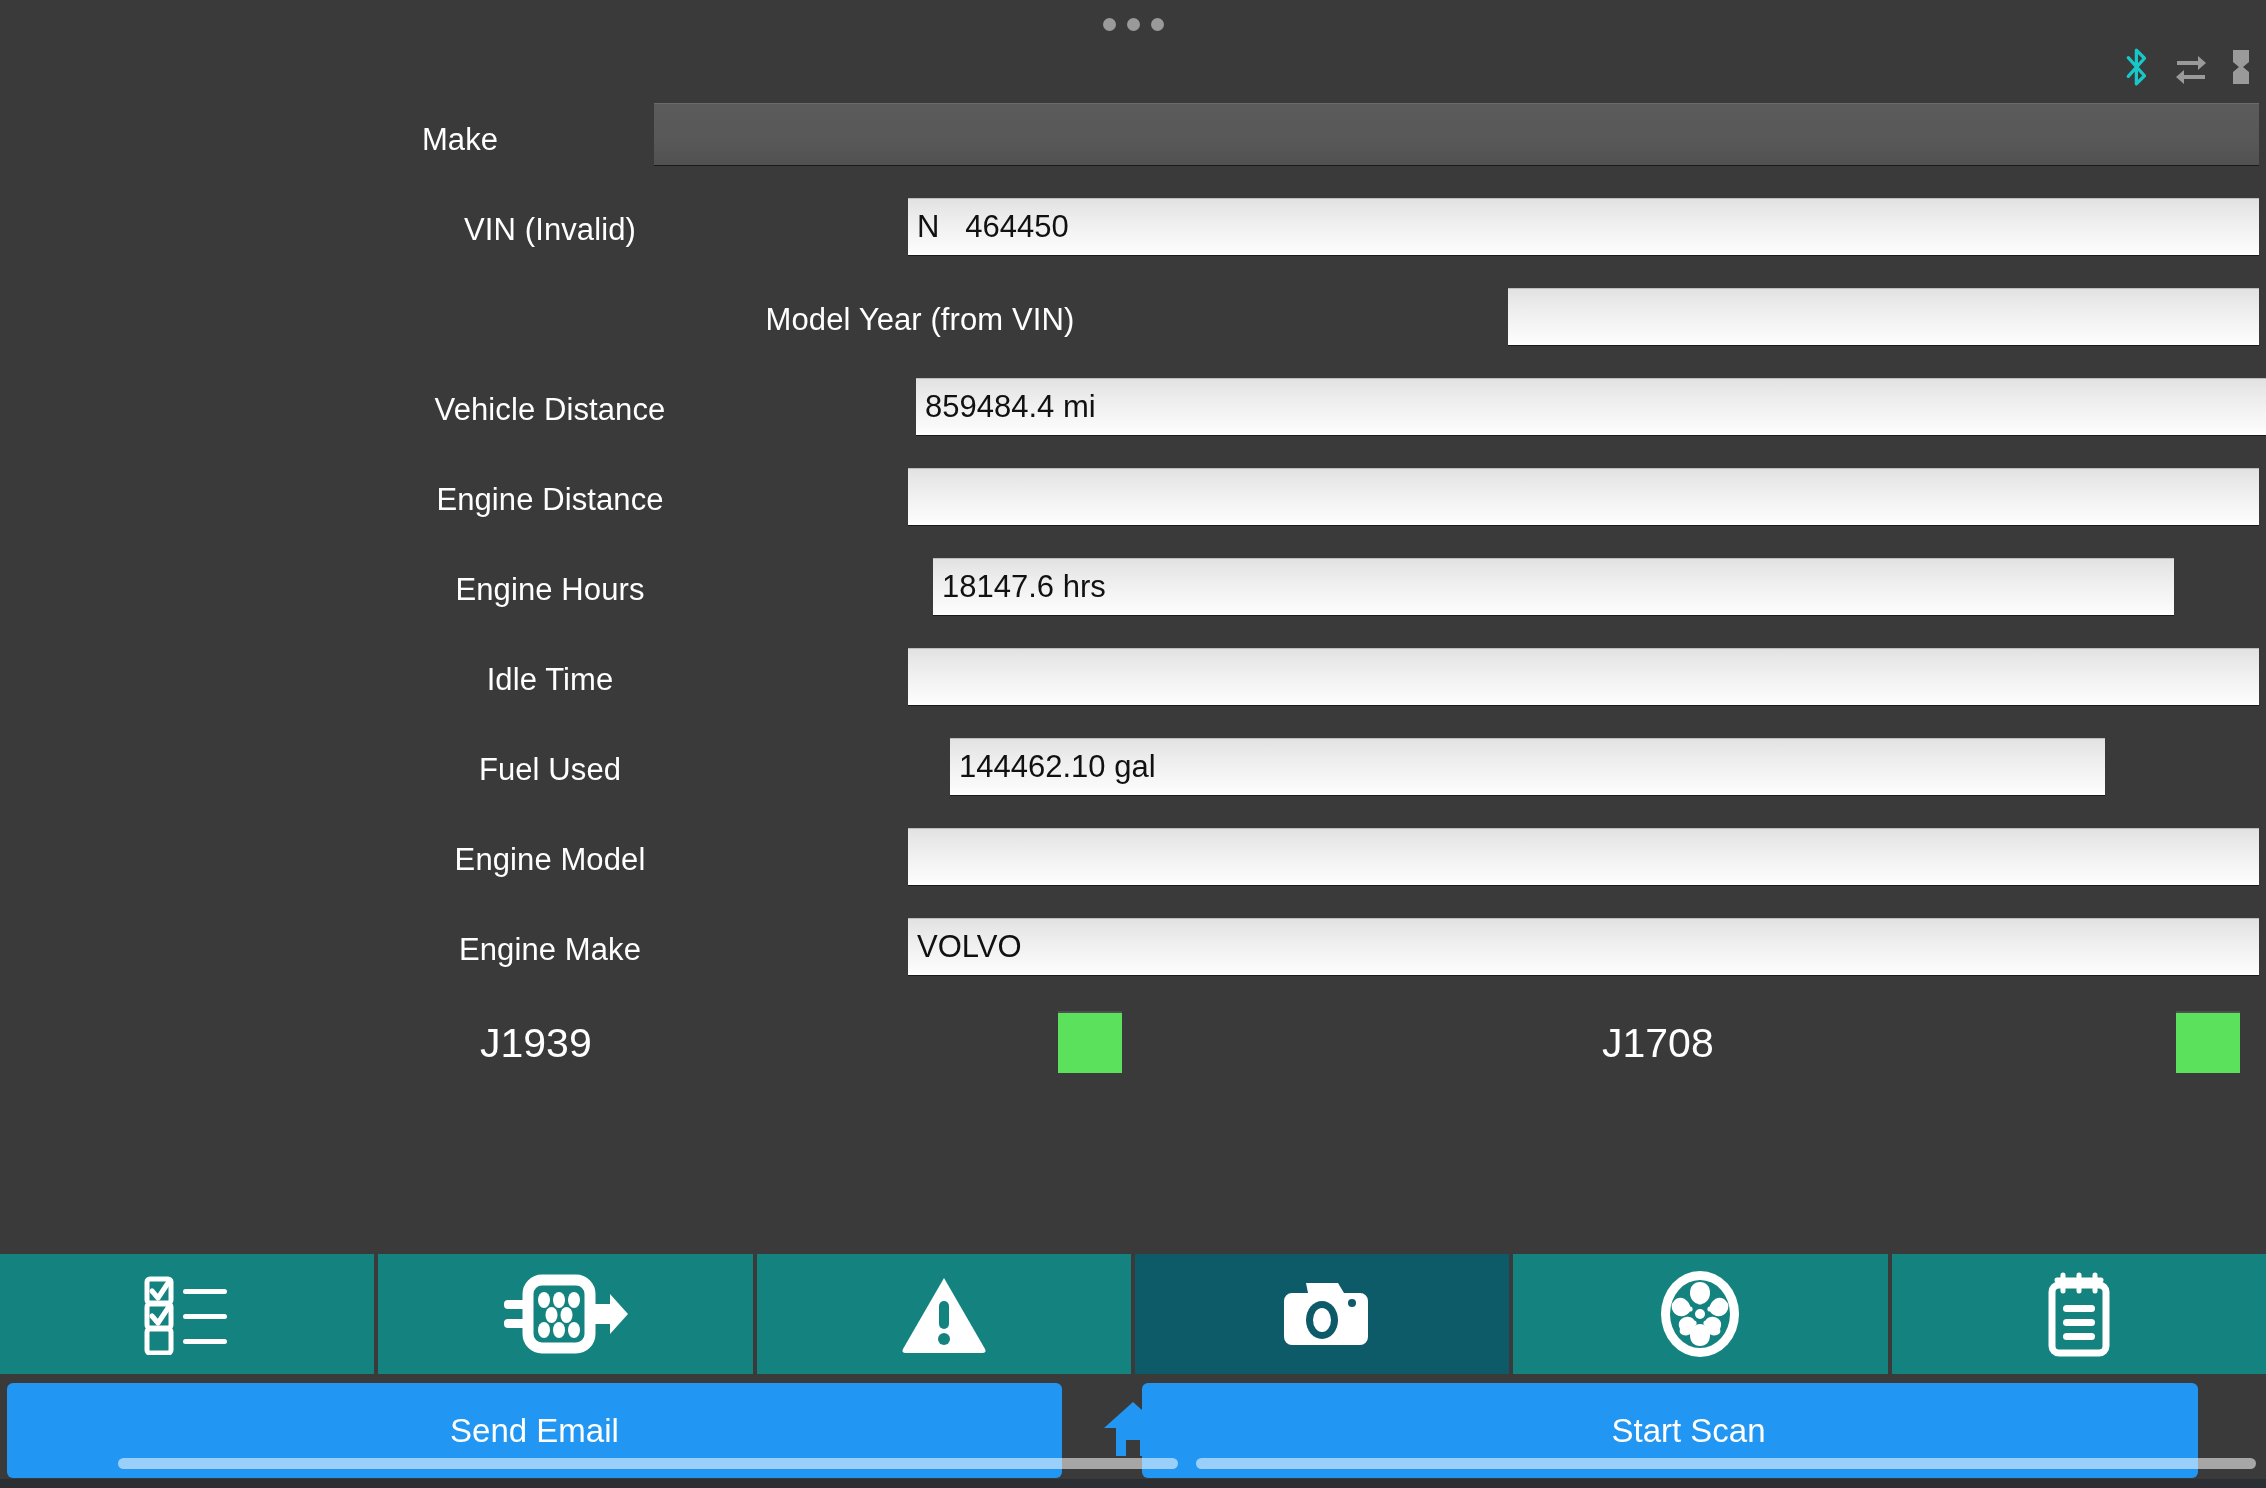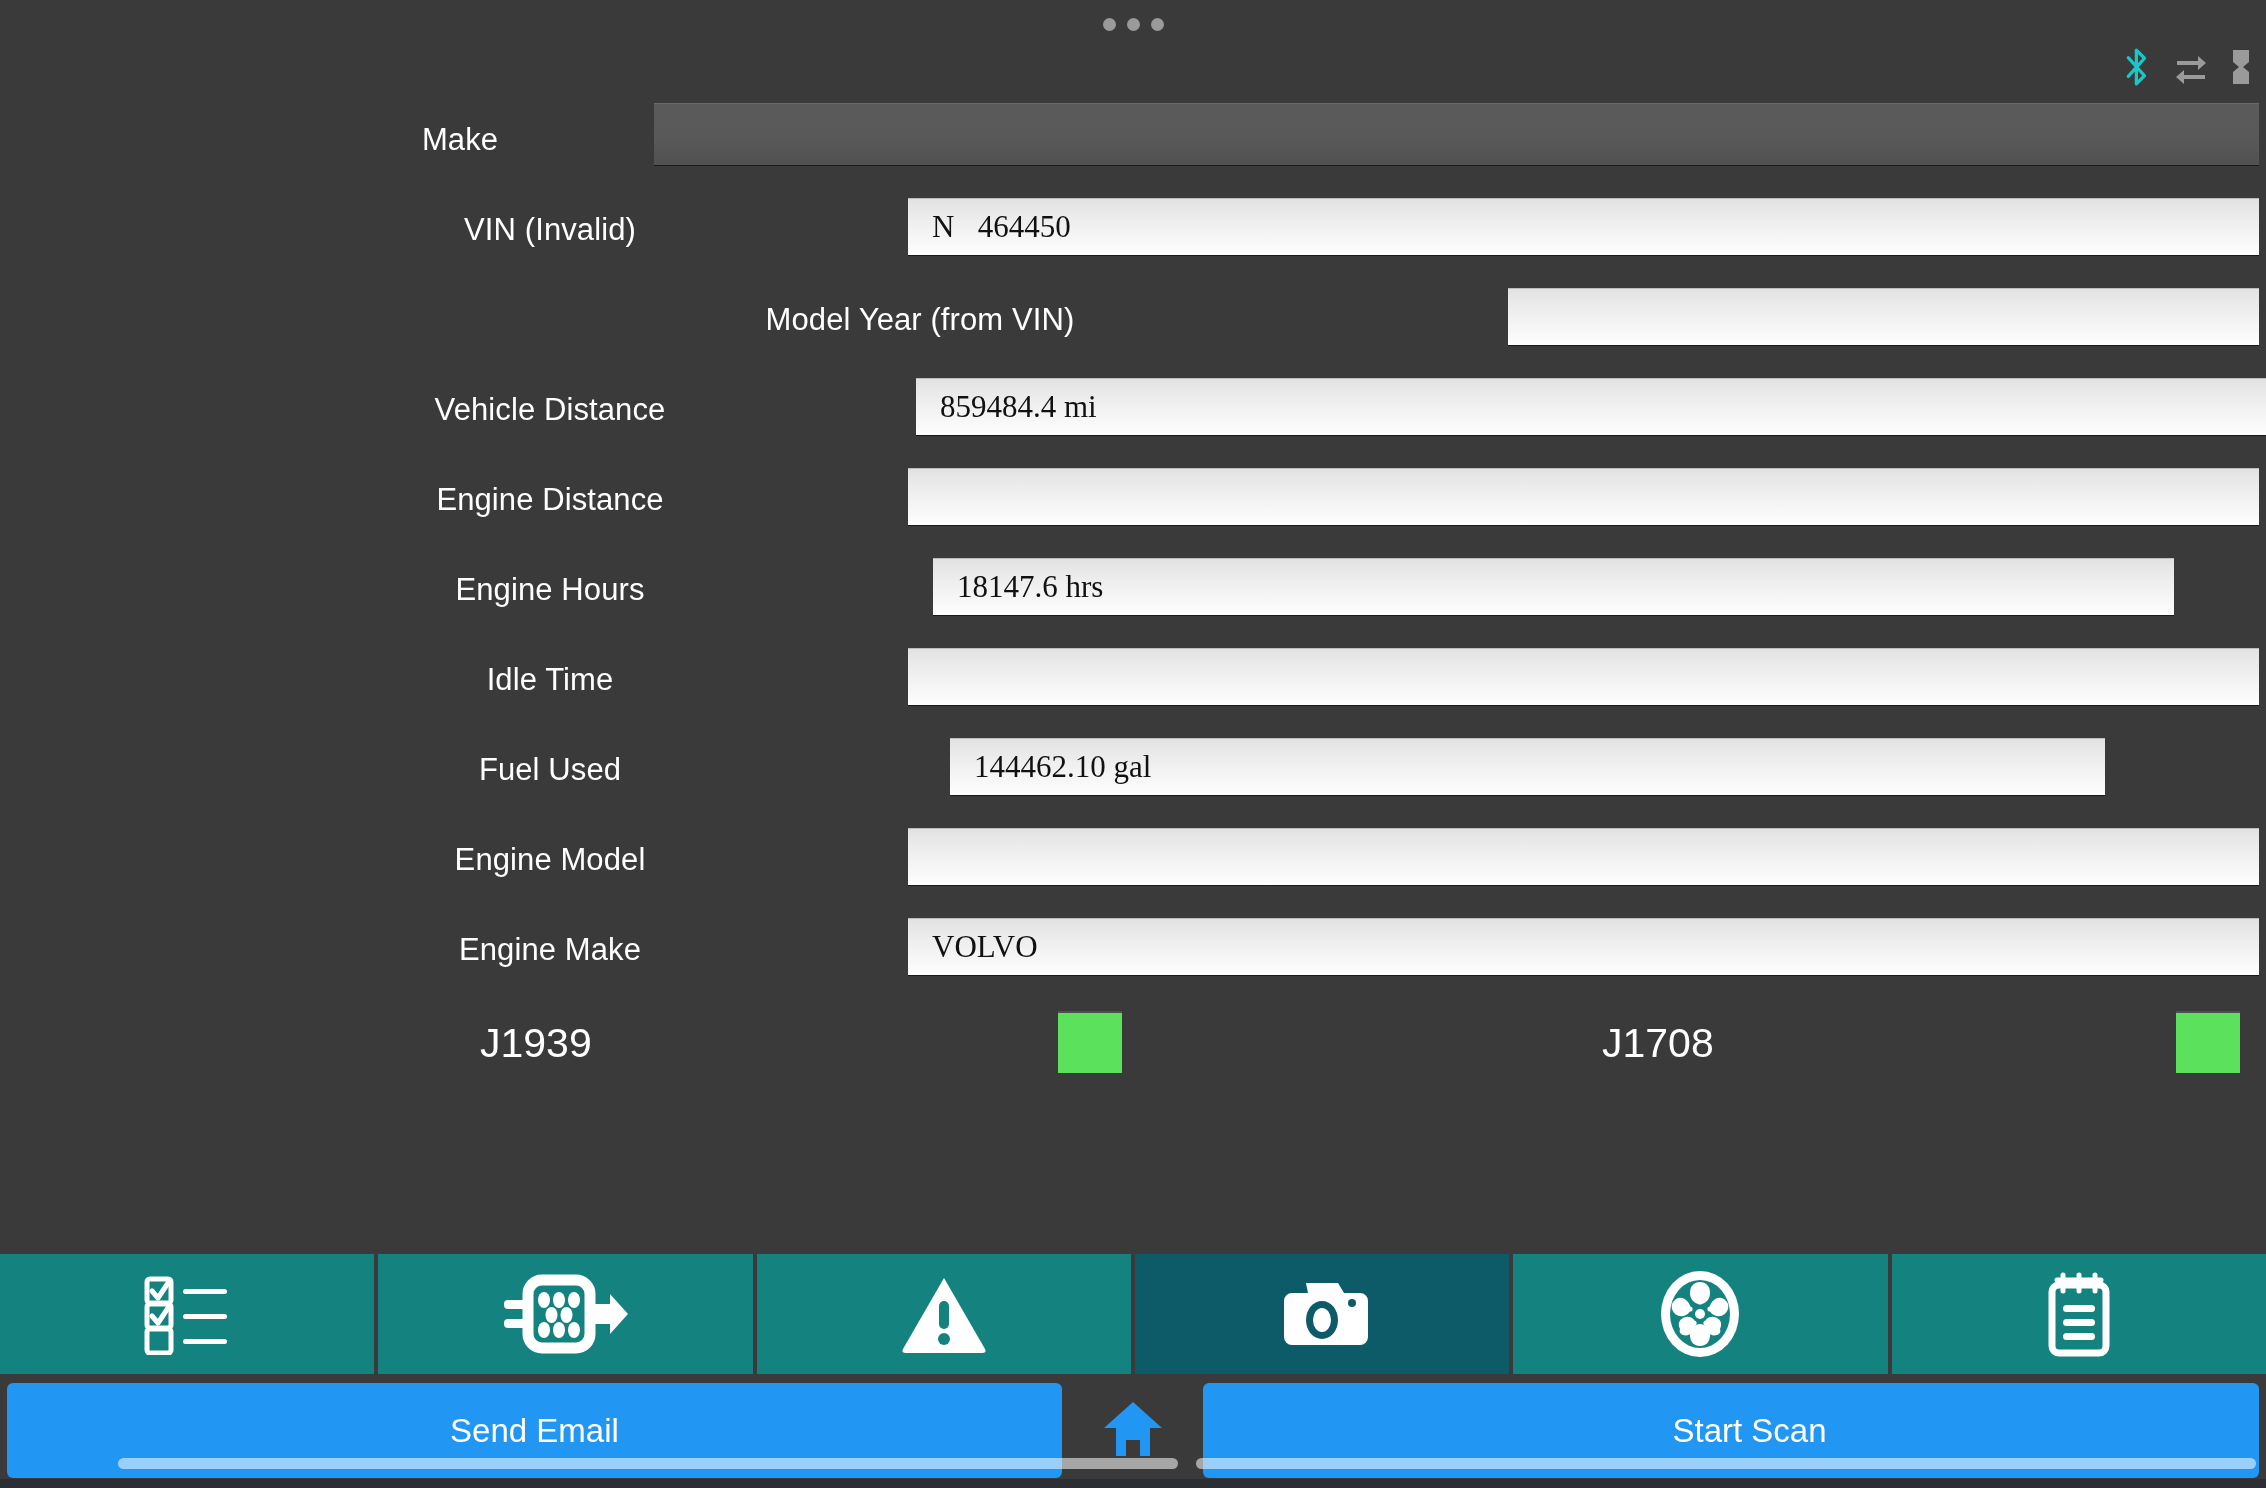--- a/index.html
+++ b/index.html
@@ -34,24 +34,23 @@
     color:#ffffff; font-size:31px; letter-spacing:.1px;
     white-space:nowrap;
   }
   .fld{
     position:absolute; top:13px; height:57px;
     background:linear-gradient(180deg,#e2e2e2 0%,#ededed 35%,#fbfbfb 90%,#ffffff 100%);
     border-top:1px solid #bdbdbd;
     box-shadow:0 1px 0 rgba(0,0,0,.55);
     display:flex; align-items:center;
     color:#111; font-size:31px;
-    padding-left:24px;
+    padding-left:9px;
     white-space:pre;
     overflow:hidden;
-    font-family:Liberation Serif, serif;
   }
   .fld.disabled{
     background:linear-gradient(180deg,#5b5b5b 0%,#585858 60%,#515151 100%);
     border-top:1px solid #6a6a6a;
     color:#ddd;
     height:62px; top:8px;
   }
 
   
   .protorow{ position:relative; height:96px; }
@@ -82,21 +81,21 @@
     position:absolute; left:0; top:1378px; width:1854px; height:110px;
     background:#3a3a3a;
   }
   .btn{
     position:absolute; top:5px; height:95px;
     background:#2196f3; border-radius:6px;
     display:flex; align-items:center; justify-content:center;
     color:#fff; font-size:33px; cursor:pointer;
   }
   #btn-email{ left:7px; width:1055px; }
-  #btn-scan{ left:1203px; width:1056px;padding-left:37px; }
+  #btn-scan{ left:1142px; width:1056px;padding-left:37px; }
   .homebtn{
     position:absolute; left:1062px; top:5px; width:141px; height:95px;
     background:#3a3a3a; display:flex; align-items:center; justify-content:center;
     cursor:pointer;
   }
 
   
   .pill{
     position:absolute; bottom:19px; left:0; width:2266px; height:11px;
     pointer-events:none;

